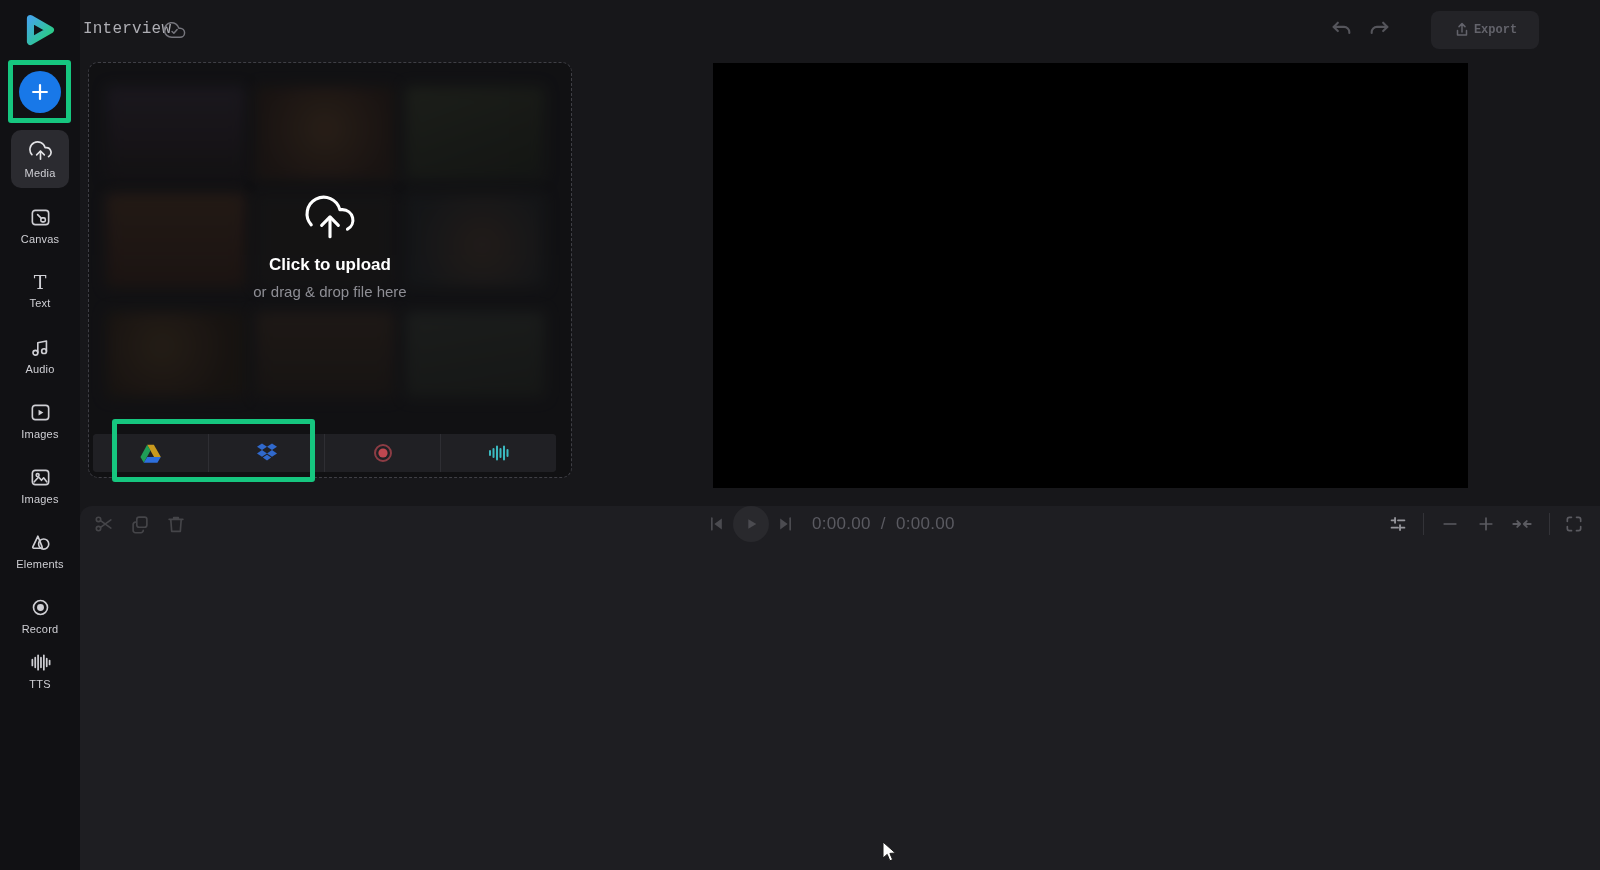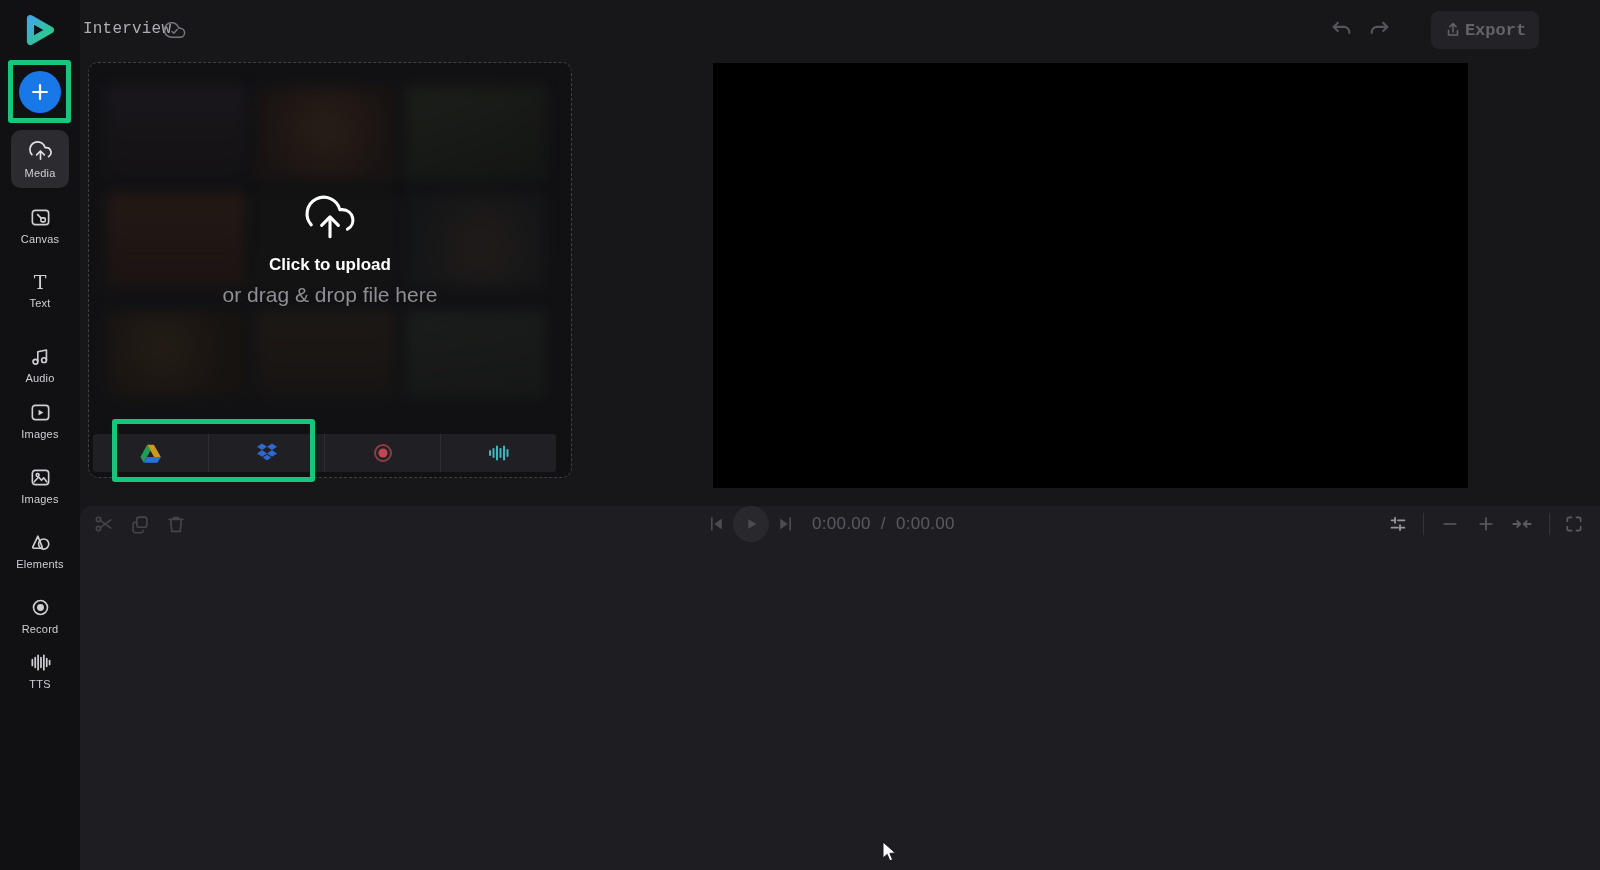--- a/index.html
+++ b/index.html
@@ -13,39 +13,39 @@
   svg { display:block; }
 
   
   #topbar { left:75px; top:0; width:1520px; height:60px;font-family:Liberation Mono, monospace; }
   .doc-title { left:8px; top:20px; font-size:16px; color:#aeaeb4; letter-spacing:.2px; }
   .saved-icon { left:88px; top:19px; }
   .undo-btn { left:1254px; top:17px; } .redo-btn { left:1292px; top:17px; }
   .export-btn {
     left:1356px; top:11px; width:108px; height:38px; background:#232327;
     border:none; border-radius:8px; display:flex; align-items:center; justify-content:center;
-    gap:3px; color:#63636b; font-size:17px; font-weight:700; font-family:inherit; cursor:default;
+    gap:3px; color:#63636b; font-size:12px; font-weight:700; font-family:inherit; cursor:default;
   }
 
   
   #sidebar { left:0; top:0; width:80px; height:870px; background:#111114; z-index:2; }
   .logo { left:20px; top:11px; }
   .add-box {
     left:8px; top:60px; width:63px; height:63px; border:5px solid #16c67f; border-radius:3px;
     display:flex; align-items:center; justify-content:center; background:#111114;
   }
   .add-circle { width:42px; height:42px; border-radius:50%; background:#1878e8;
     display:flex; align-items:center; justify-content:center; }
   .nav-item {
     left:0; width:80px; height:58px; display:flex; flex-direction:column;
     align-items:center; justify-content:center; gap:4px; color:#cfcfd4; cursor:pointer;
   }
   .nav-item .lbl { font-size:11px; letter-spacing:.2px; }
   .nav-item.active { left:11px; width:58px; background:#2b2b30; border-radius:10px; }
-  .ni-0{top:130px}.ni-1{top:196px}.ni-2{top:261px}.ni-3{top:335px}.ni-4{top:391px}
+  .ni-0{top:130px}.ni-1{top:196px}.ni-2{top:261px}.ni-3{top:326px}.ni-4{top:391px}
   .ni-5{top:456px}.ni-6{top:521px}.ni-7{top:586px}.ni-8{top:641px}
   .t-glyph { font-family:"DejaVu Serif", serif; font-size:19px; line-height:22px; color:#cfcfd4; }
 
   
   #media-panel {
     left:88px; top:62px; width:484px; height:416px; border:1px dashed #3f3f45;
     border-radius:10px; background:#151518; overflow:hidden; cursor:pointer;
   }
   .thumb { position:absolute; width:140px; border-radius:4px; filter:blur(7px); opacity:.92; }
   .tr-0{top:23px;height:95px}.tr-1{top:130px;height:95px}.tr-2{top:248px;height:87px}
@@ -58,21 +58,21 @@
   .t23{background:radial-gradient(circle at 55% 55%,#3a2e26,#1e2123 75%)}
   .t31{background:radial-gradient(circle at 40% 40%,#41301f,#231a12 72%)}
   .t32{background:linear-gradient(180deg,#32271f,#231c16)}
   .t33{background:linear-gradient(170deg,#2c302c,#21241f)}
   .thumb-shade { position:absolute; inset:0; background:rgba(13,13,16,.52); }
   .upload-block {
     position:absolute; left:0; top:130px; width:100%;
     display:flex; flex-direction:column; align-items:center; text-align:center;
   }
   .upload-title { margin-top:12px; font-size:17px; font-weight:700; color:#ffffff; }
-  .upload-sub { margin-top:8px; font-size:21px; color:#8e8e95; }
+  .upload-sub { margin-top:8px; font-size:15px; color:#8e8e95; }
   .integration-bar {
     position:absolute; left:4px; right:15px; bottom:5px; height:38px;
     display:flex; background:#202024; border-radius:4px; overflow:hidden;
   }
   .integration-cell {
     flex:1; display:flex; align-items:center; justify-content:center;
     background:#202024; border:none; cursor:pointer; padding:0;
   }
   .integration-cell + .integration-cell { border-left:1px solid #2e2e33; }
 

